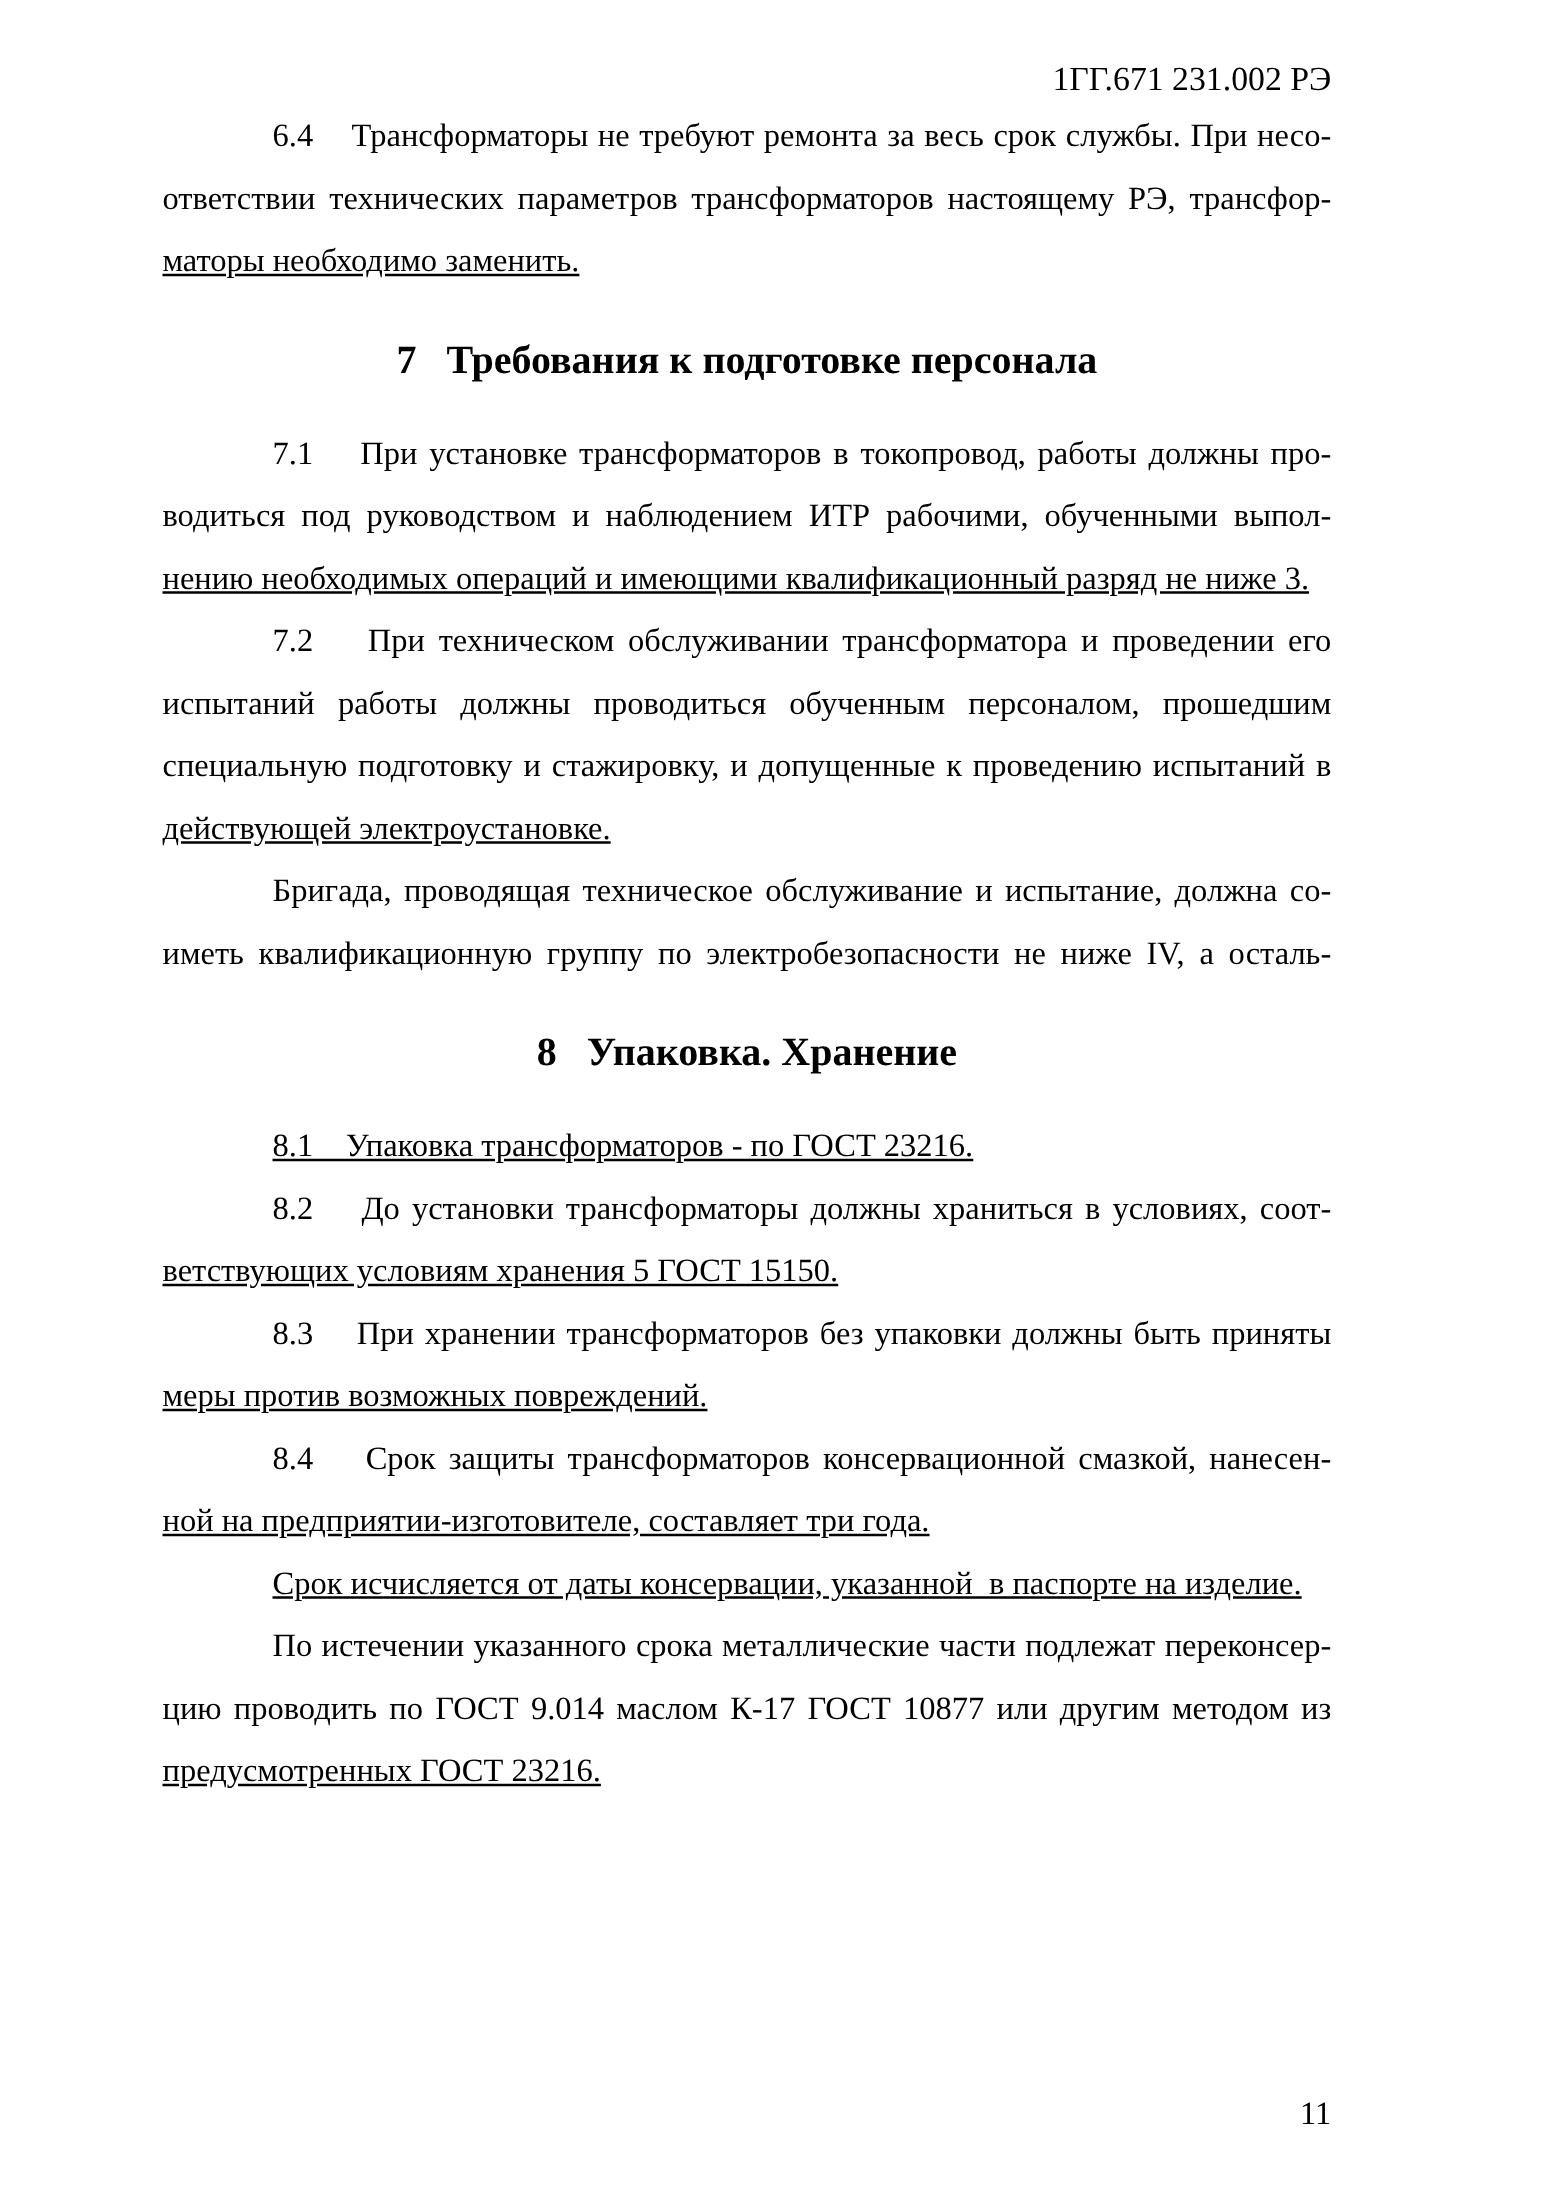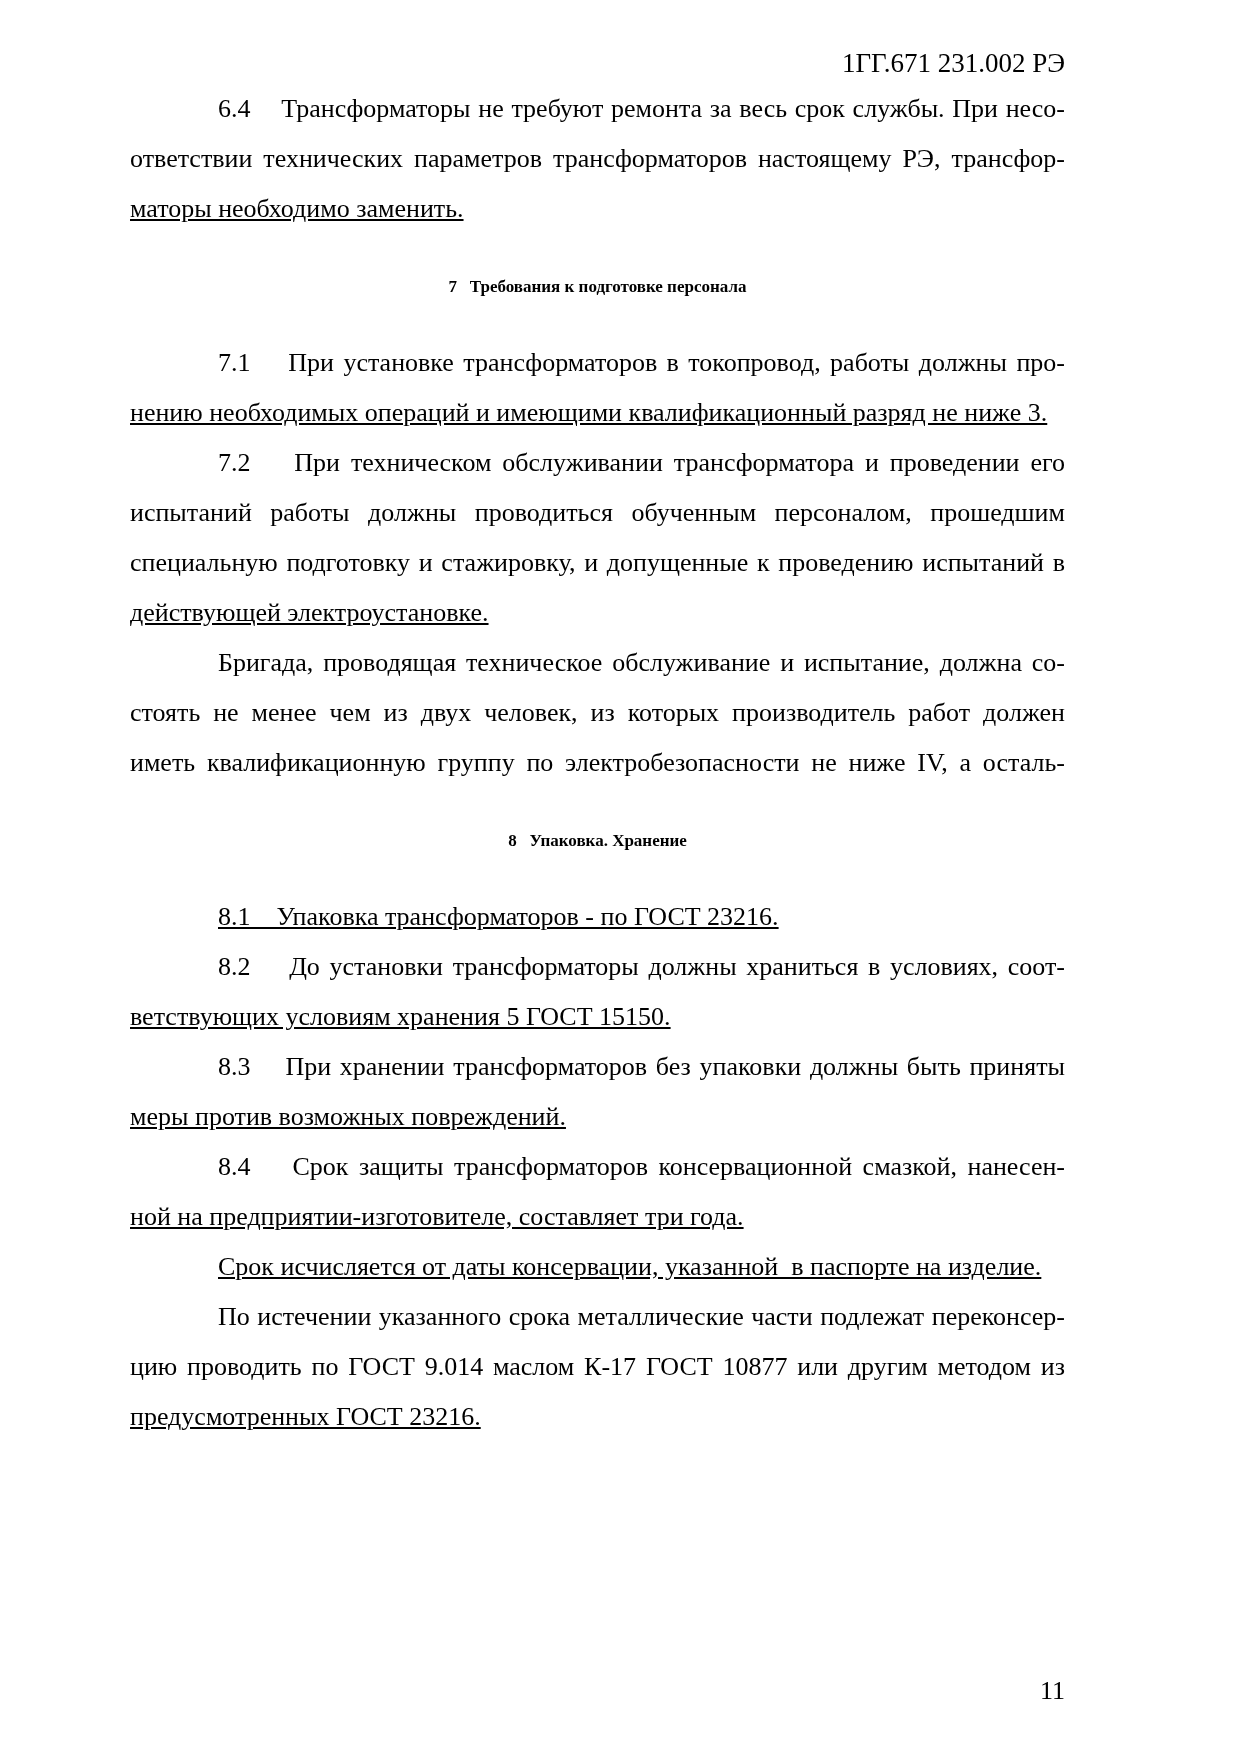--- a/index.html
+++ b/index.html
@@ -52,21 +52,21 @@
     -moz-text-align-last: left;
   }
   .ln.first {
     text-indent: 88px;
   }
   .heading {
     margin: 28px 0 26px 0;
     text-align: center;
     text-align-last: center;
     font-weight: bold;
-    font-size: 17px;
+    font-size: 32px;
     line-height: 50px;
   }
   .page-footer {
     position: absolute;
     bottom: 48px;
     left: 130px;
     width: 935px;
     text-align: right;
     font-size: 26px;
     line-height: 32px;
@@ -77,27 +77,27 @@
 
 <div class="page">
   <div class="doc-header">1ГГ.671 231.002 РЭ</div>
 
   <div class="doc-body">
       <div class="ln first">6.4&nbsp;&nbsp;&nbsp;&nbsp;Трансформаторы не требуют ремонта за весь срок службы. При несо-</div>
       <div class="ln">ответствии технических параметров трансформаторов настоящему РЭ, трансфор-</div>
       <div class="ln end">маторы необходимо заменить.</div>
       <div class="heading">7&nbsp;&nbsp;&nbsp;Требования к подготовке персонала</div>
       <div class="ln first">7.1&nbsp;&nbsp;&nbsp;&nbsp;При установке трансформаторов в токопровод, работы должны про-</div>
+      <div class="ln">водиться под руководством и наблюдением ИТР рабочими, обученными выпол-</div>
       <div class="ln end">нению необходимых операций и имеющими квалификационный разряд не ниже 3.</div>
       <div class="ln first">7.2&nbsp;&nbsp;&nbsp;&nbsp;При техническом обслуживании трансформатора и проведении его</div>
       <div class="ln">испытаний работы должны проводиться обученным персоналом, прошедшим</div>
       <div class="ln">специальную подготовку и стажировку, и допущенные к проведению испытаний в</div>
       <div class="ln end">действующей электроустановке.</div>
       <div class="ln first">Бригада, проводящая техническое обслуживание и испытание, должна со-</div>
-      <div class="ln">стоять не менее чем из двух человек, из которых производитель работ должен</div>
       <div class="ln">иметь квалификационную группу по электробезопасности не ниже IV, а осталь-</div>
       <div class="heading">8&nbsp;&nbsp;&nbsp;Упаковка. Хранение</div>
       <div class="ln first end">8.1&nbsp;&nbsp;&nbsp;&nbsp;Упаковка трансформаторов - по ГОСТ 23216.</div>
       <div class="ln first">8.2&nbsp;&nbsp;&nbsp;&nbsp;До установки трансформаторы должны храниться в условиях, соот-</div>
       <div class="ln end">ветствующих условиям хранения 5 ГОСТ 15150.</div>
       <div class="ln first">8.3&nbsp;&nbsp;&nbsp;&nbsp;При хранении трансформаторов без упаковки должны быть приняты</div>
       <div class="ln end">меры против возможных повреждений.</div>
       <div class="ln first">8.4&nbsp;&nbsp;&nbsp;&nbsp;Срок защиты трансформаторов консервационной смазкой, нанесен-</div>
       <div class="ln end">ной на предприятии-изготовителе, составляет три года.</div>
       <div class="ln first end">Срок исчисляется от даты консервации, указанной&nbsp; в паспорте на изделие.</div>

